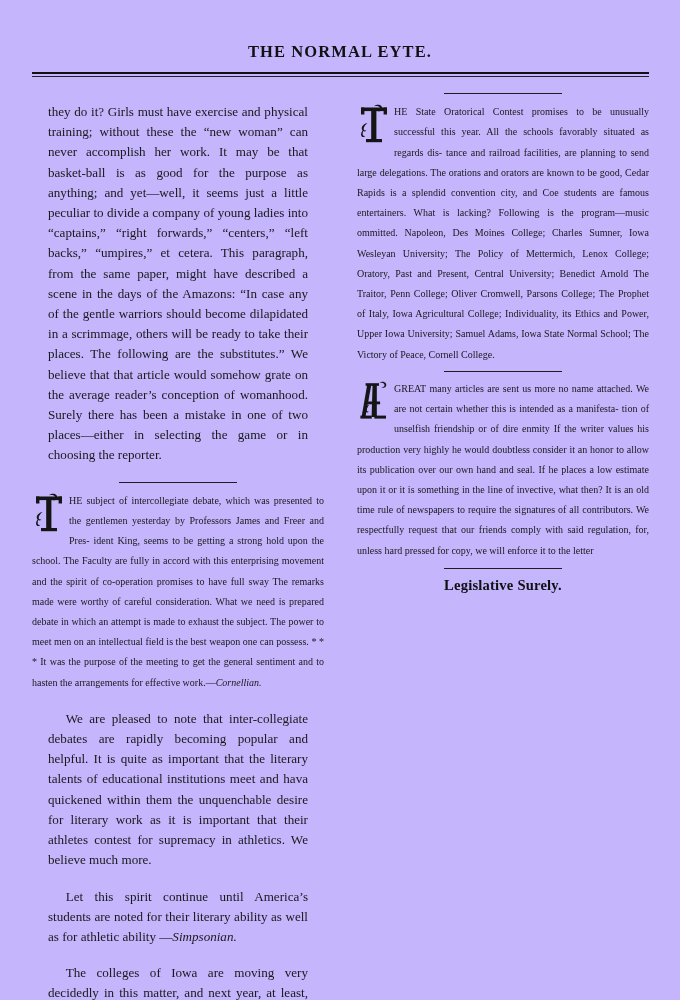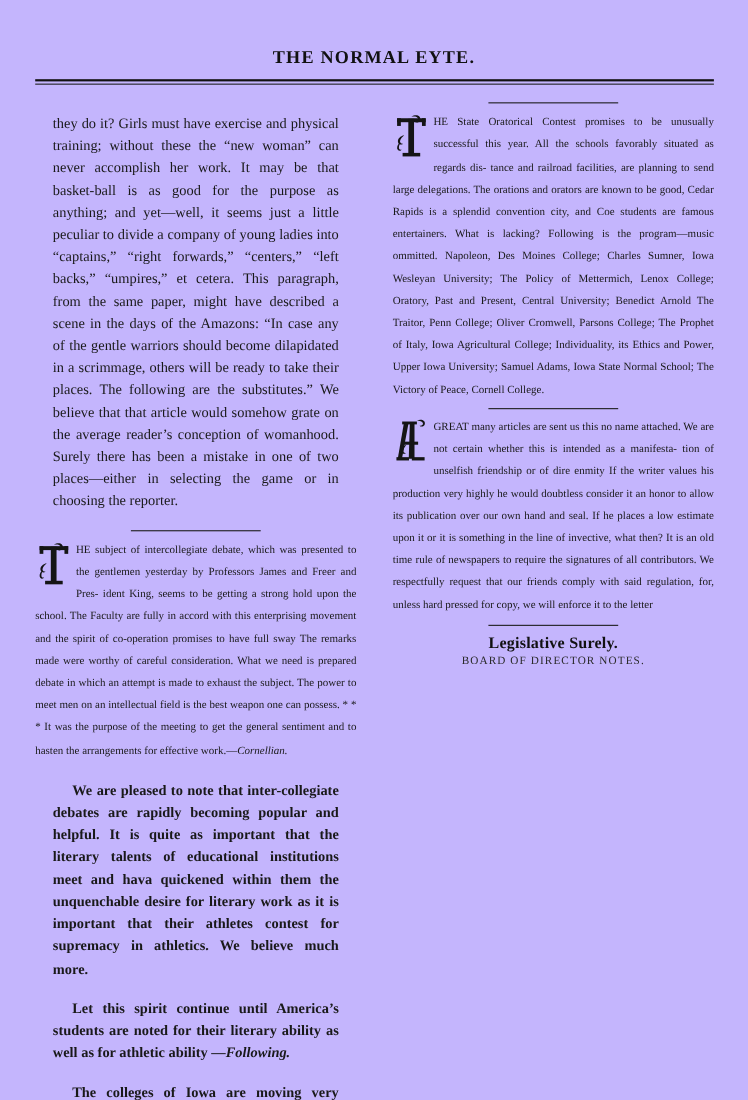--- a/index.html
+++ b/index.html
@@ -86,21 +86,21 @@
     font-size: 13.1px;
     line-height: 20.2px;
     text-align: justify;
     text-justify: inter-word;
     color: #191919;
     hyphens: manual;
   }
   p.body + p.body { text-indent: 1.35em; }
 
   p.cont { text-indent: 0 !important; }
-  p.indent { text-indent: 1.35em; font-weight: bold; }
+  p.indent { text-indent: 1.35em; }
 
   em.src {
     font-style: italic;
   }
 
   
   .rule-short {
     margin: 7px auto 8px auto;
     width: 118px;
     height: 1.2px;
@@ -183,21 +183,21 @@
           </svg>
         </span>
         <span>HE subject of intercollegiate debate, which</span>
         <span>was presented to the gentlemen yesterday</span>
         <span>by Professors James and Freer and Pres-</span>
         <span>ident King, seems to be getting a strong hold upon the school.  The Faculty are fully in accord with this enterprising movement and the spirit of co-operation promises to have full sway  The remarks made were worthy of careful consideration.  What we need is prepared debate in which an attempt is made to exhaust the subject.  The power to meet men on an intellectual field is the best weapon one can possess.  *  *  *  It was the purpose of the meeting to get the general sentiment and to hasten the arrangements for effective work.—</span><em class="src">Cornellian.</em>
       </div>
 
       <p class="body indent">We are pleased to note that inter-collegiate debates are rapidly becoming popular and helpful.  It is quite as important that the literary talents of educational institutions meet and hava quickened within them the unquenchable desire for literary work as it is important that their athletes contest for supremacy in athletics.  We believe much more.</p>
 
-      <p class="body indent"><span>Let this spirit continue until America’s students are noted for their literary ability as well as for athletic ability —</span><em class="src">Following.</em></p>
+      <p class="body indent"><span>Let this spirit continue until America’s students are noted for their literary ability as well as for athletic ability —</span><em class="src">Simpsonian.</em></p>
 
       <p class="body indent">The colleges of Iowa are moving very decidedly in this matter, and next year, at least, we may expect to hear of many inter-collegiate</p>
 
     </div>
 
     <div class="col col-right">
 
 
       <div class="rule-short"></div>
 
@@ -233,29 +233,28 @@
               <rect x="8.6" y="21.5" width="14.5" height="2.8"></rect>
               <rect x="3.4" y="35.6" width="11.4" height="3"></rect>
               <rect x="17.4" y="35.6" width="11.6" height="3"></rect>
               <rect x="8.6" y="3.2" width="13.4" height="2.6"></rect>
               <path d="M22 2.6 C25.6 0.4 30 2.2 29.2 5.6 C28.6 8 25.6 8.4 24.4 7 C26.4 7.3 27.8 6.1 27.5 4.7 C27 3 24.4 2.1 22 2.6 Z"></path>
               <path d="M12.5 24.4 C9.4 25.2 7.2 28 7.8 30.6 C8.3 32.6 10.8 33.2 12 31.8 C10.4 32 9.4 30.9 9.7 29.6 C10.1 27.6 11.4 25.6 12.5 24.4 Z"></path>
               <path d="M8.4 31.8 C7.1 33.5 6.4 35.8 7.5 37.2 C8.4 38.4 10.2 38.1 10.7 36.8 C9.5 37.4 8.5 36.8 8.4 35.7 C8.3 34.5 8 33 8.4 31.8 Z"></path>
             </g>
           </svg>
         </span>
-        <span>GREAT many articles are sent us this</span>
+        <span>GREAT many articles are sent us more</span>
         <span>no name attached.    We are not certain</span>
         <span>whether this is intended as a manifesta-</span>
         <span>tion of unselfish friendship or of dire enmity If the writer values his production very highly he would doubtless consider it an honor to allow its publication over our own hand and seal.  If he places a low estimate upon it or it is something in the line of invective, what then?  It is an old time rule of newspapers to require the signatures of all contributors.  We respectfully request that our friends comply with said regulation, for, unless hard pressed for copy, we will enforce it to the letter</span>
       </div>
 
       <div class="rule-short"></div>
 
       <div class="section-head">Legislative Surely.</div>
 
-      <div class="subsection-head">BOARD OF DIRECTOR NOTES.</div>
 
 
     </div>
 
   </div>
 </div>
 
 </body></html>

